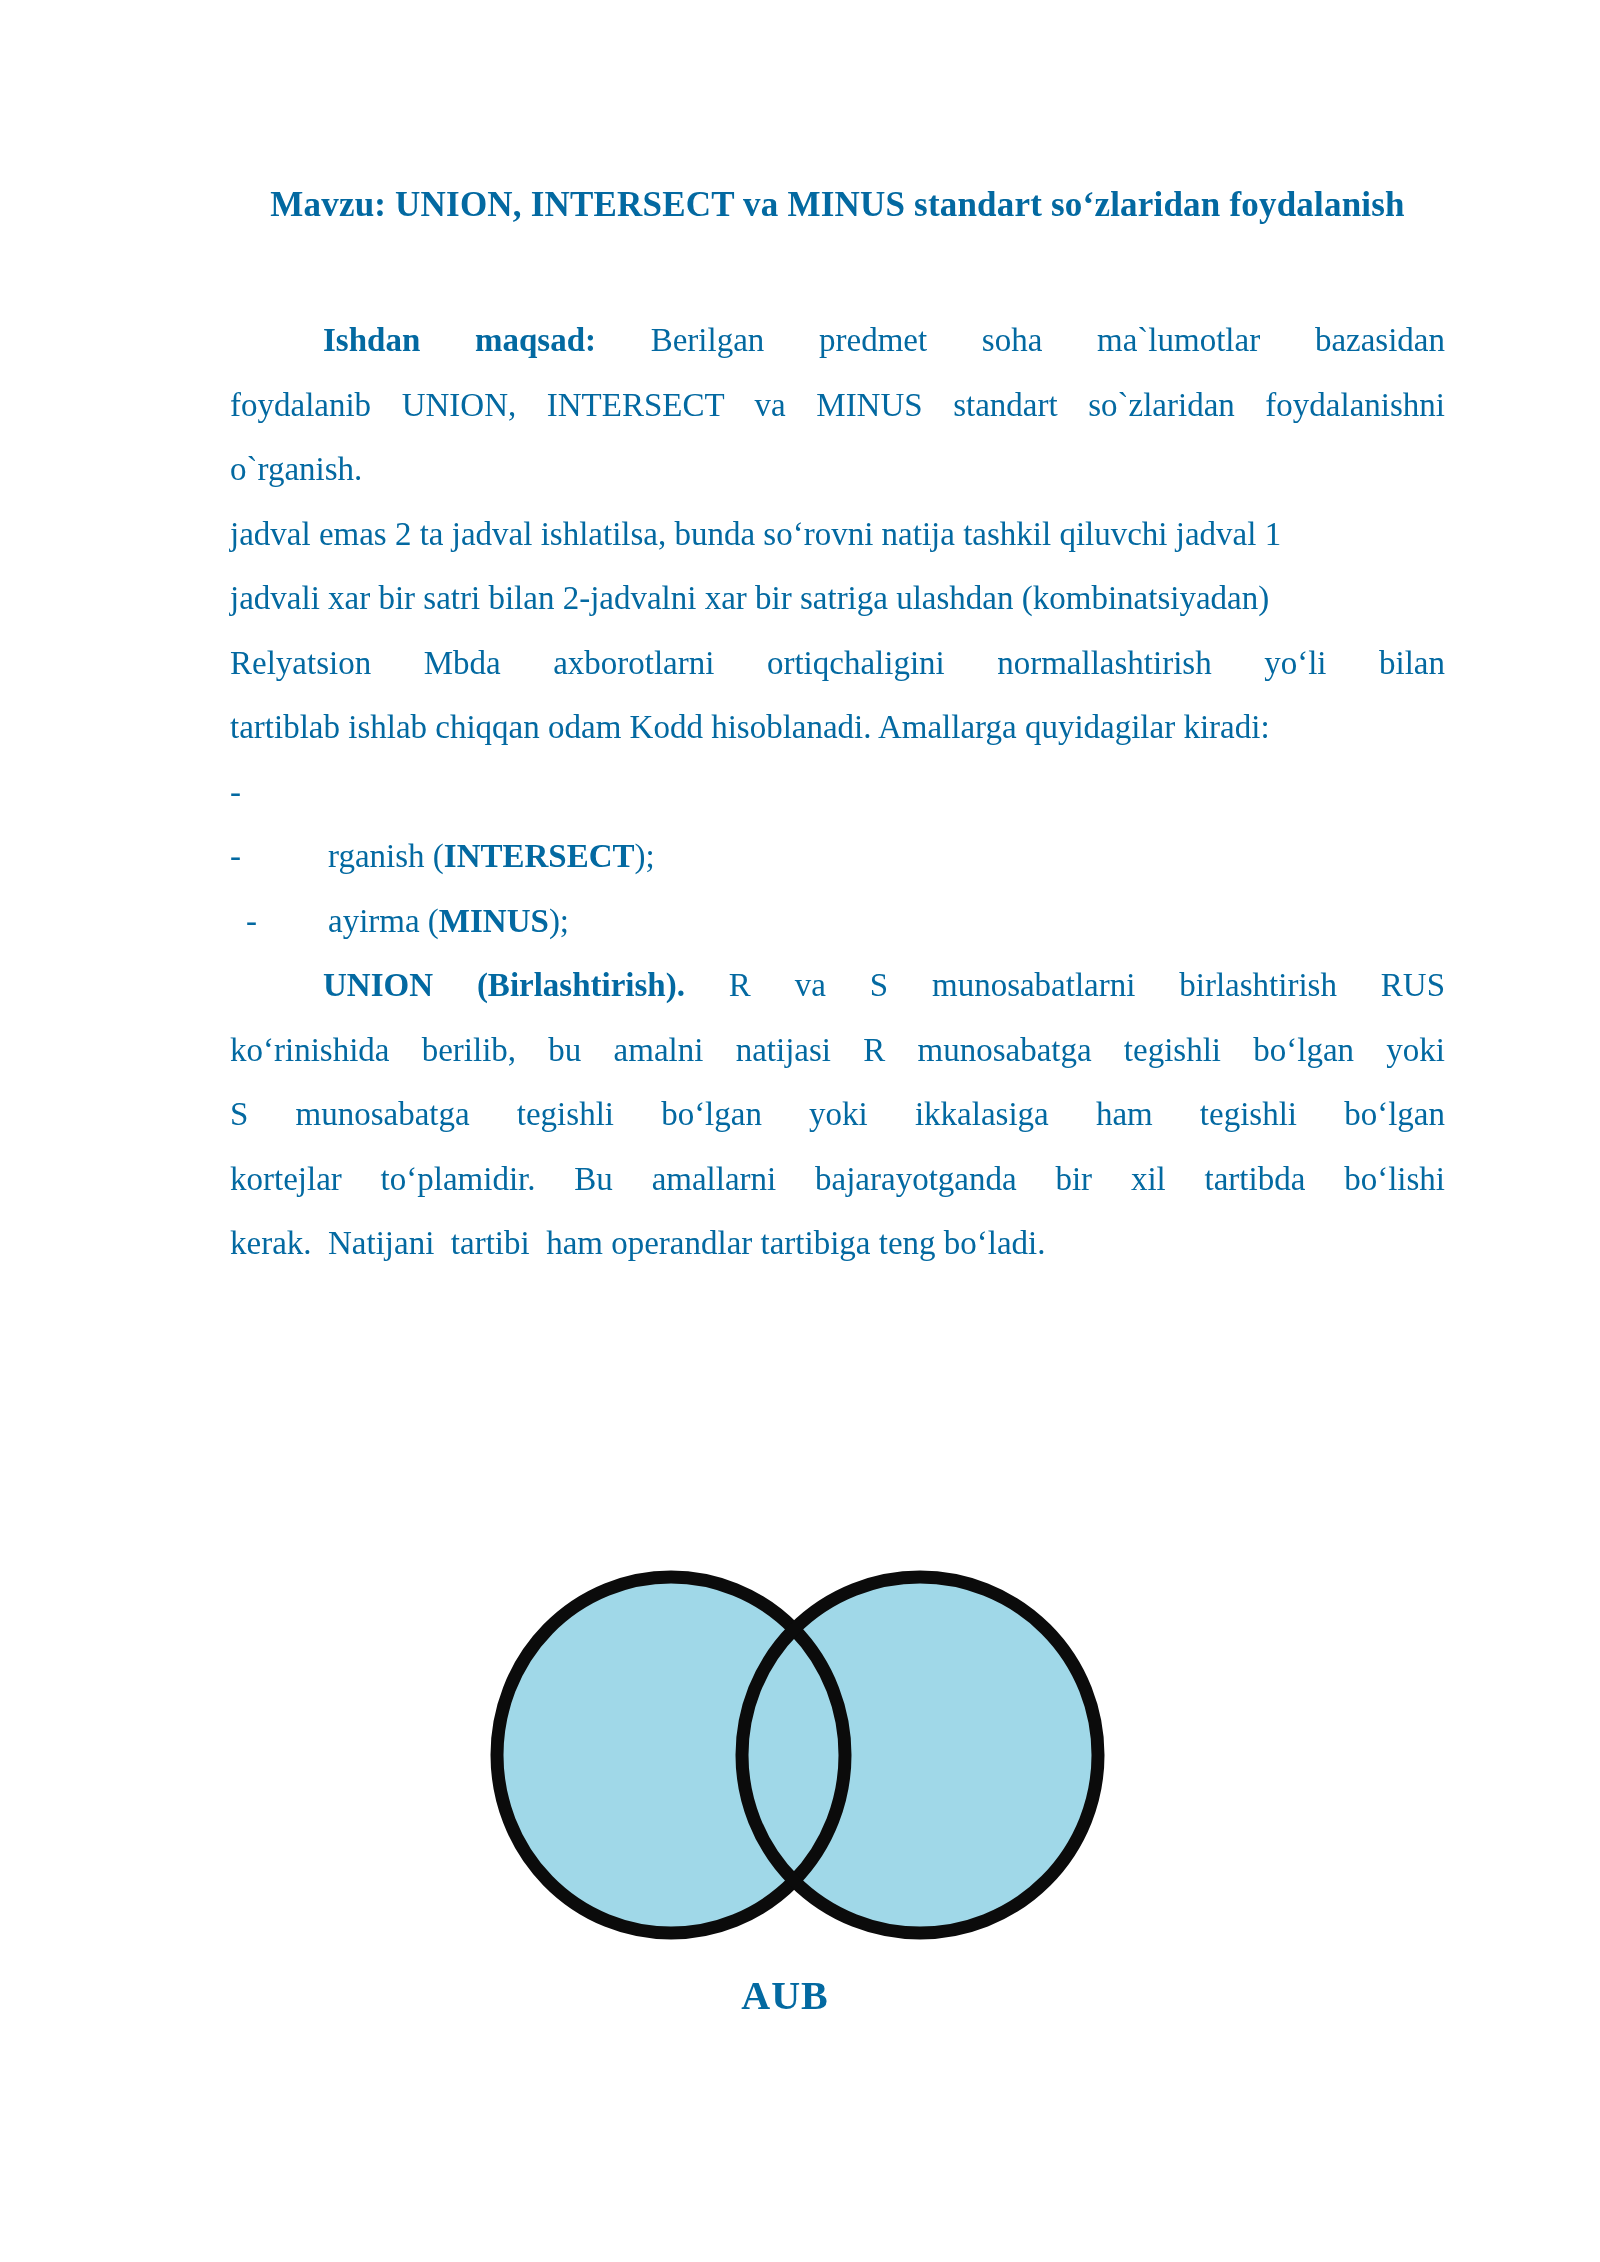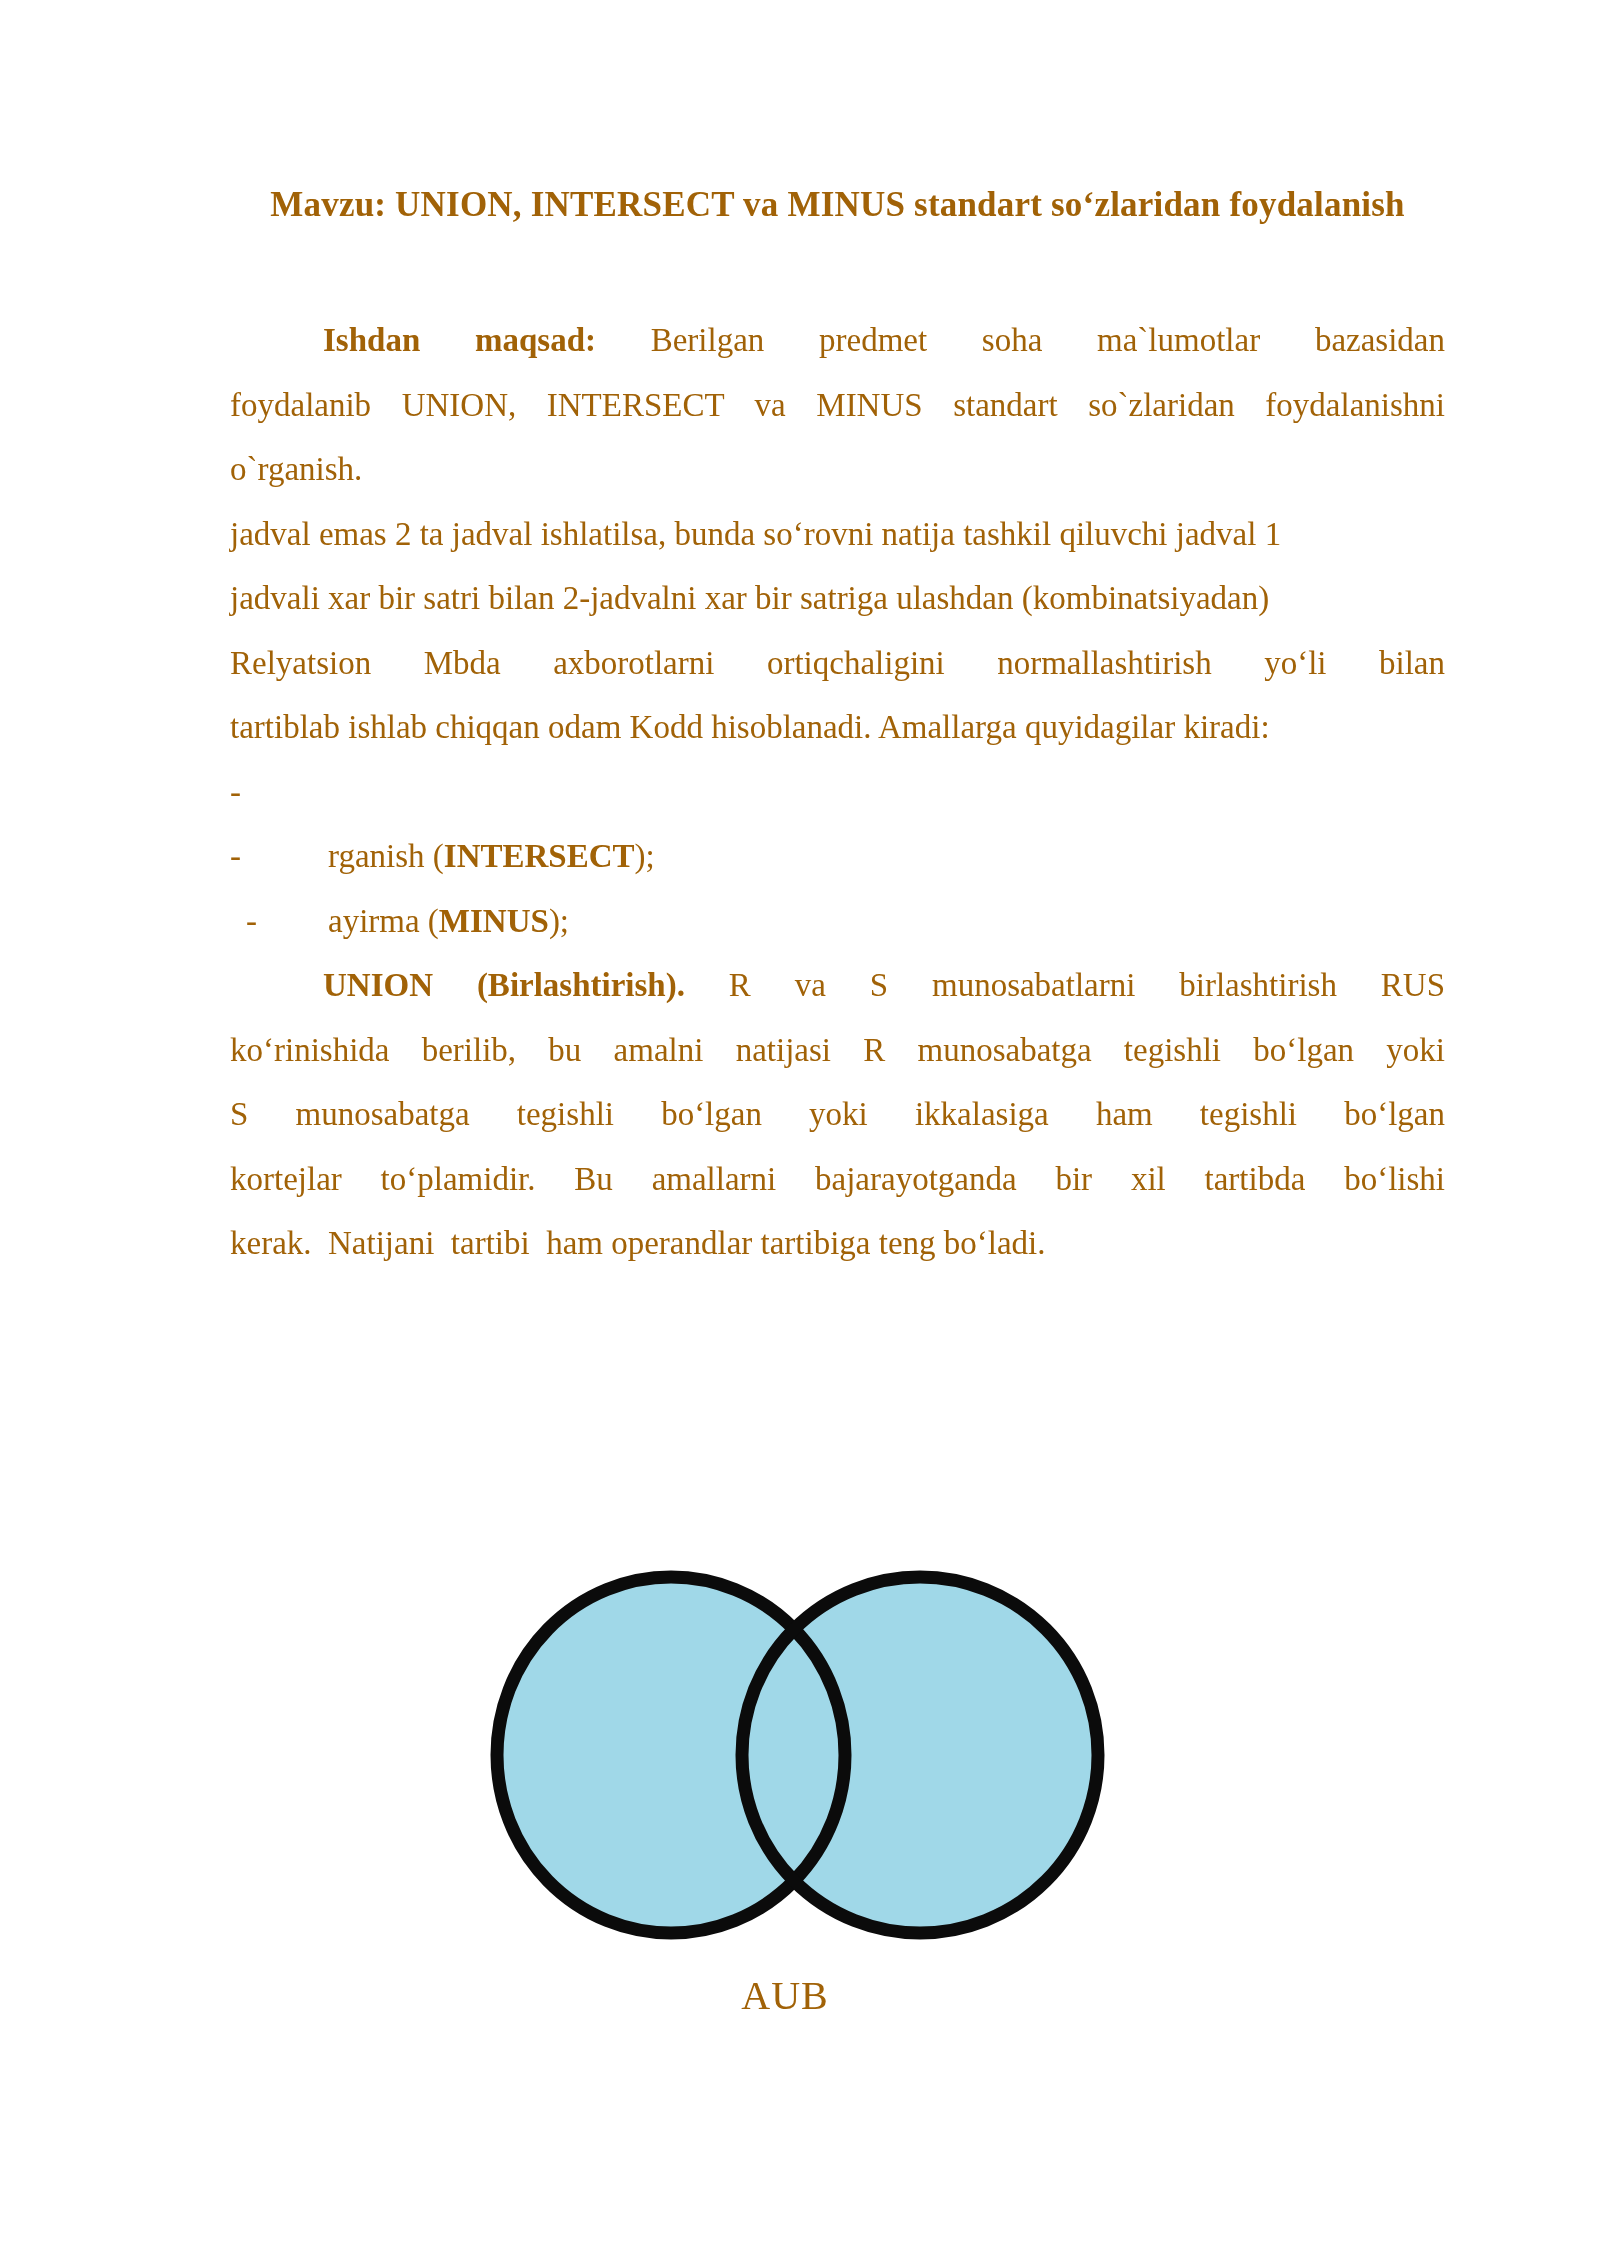--- a/index.html
+++ b/index.html
@@ -7,21 +7,21 @@
     padding: 0;
     background: #ffffff;
   }
   .page {
     position: relative;
     width: 1600px;
     height: 2262px;
     background: #ffffff;
     overflow: hidden;
     font-family: "Liberation Serif", "DejaVu Serif", serif;
-    color: #a16207;
+    color: #0369a1;
   }
   .content {
     position: absolute;
     left: 230px;
     top: 0;
     width: 1215px;
     padding-top: 172px;
     font-size: 33px;
   }
   .title {
@@ -60,21 +60,21 @@
     width: 660px;
     height: 420px;
   }
   .aub-label {
     position: absolute;
     left: 455px;
     top: 1972px;
     width: 660px;
     text-align: center;
     font-size: 40px;
-    font-weight: 400;
+    font-weight: 700;
     line-height: 48px;
     letter-spacing: 1px;
   }
 </style>
 </head>
 <body>
 
 <div class="page">
 
   <div class="content">

